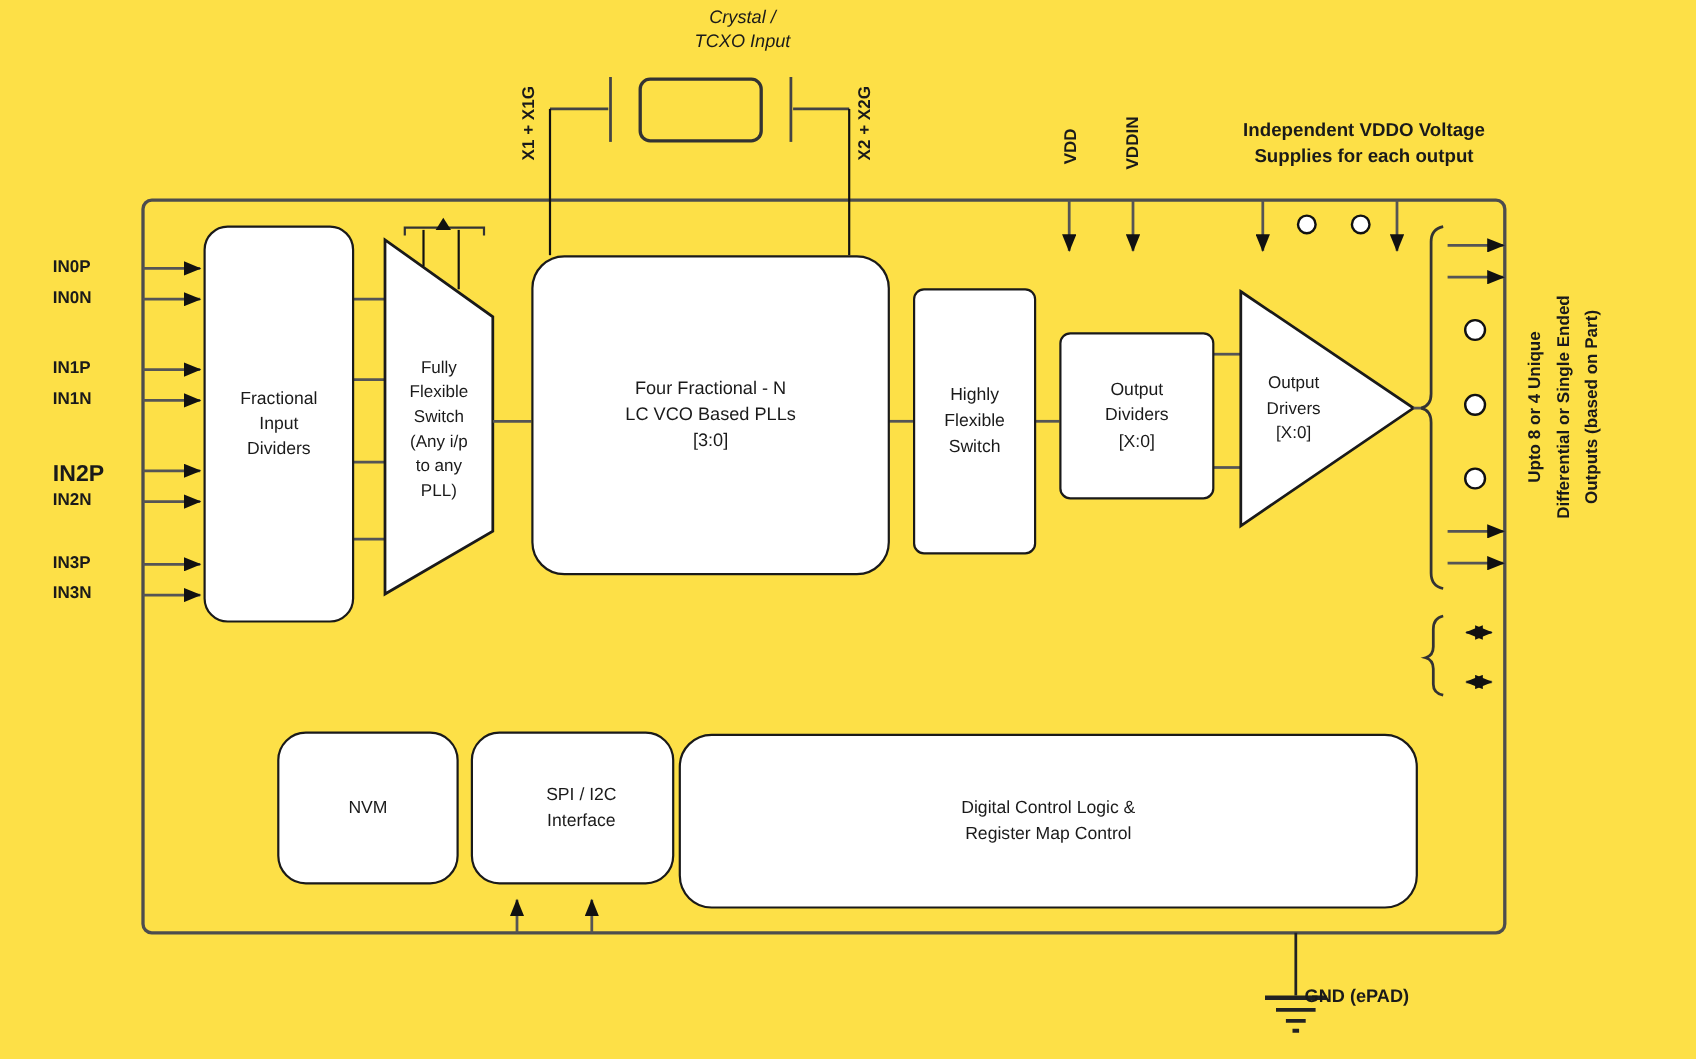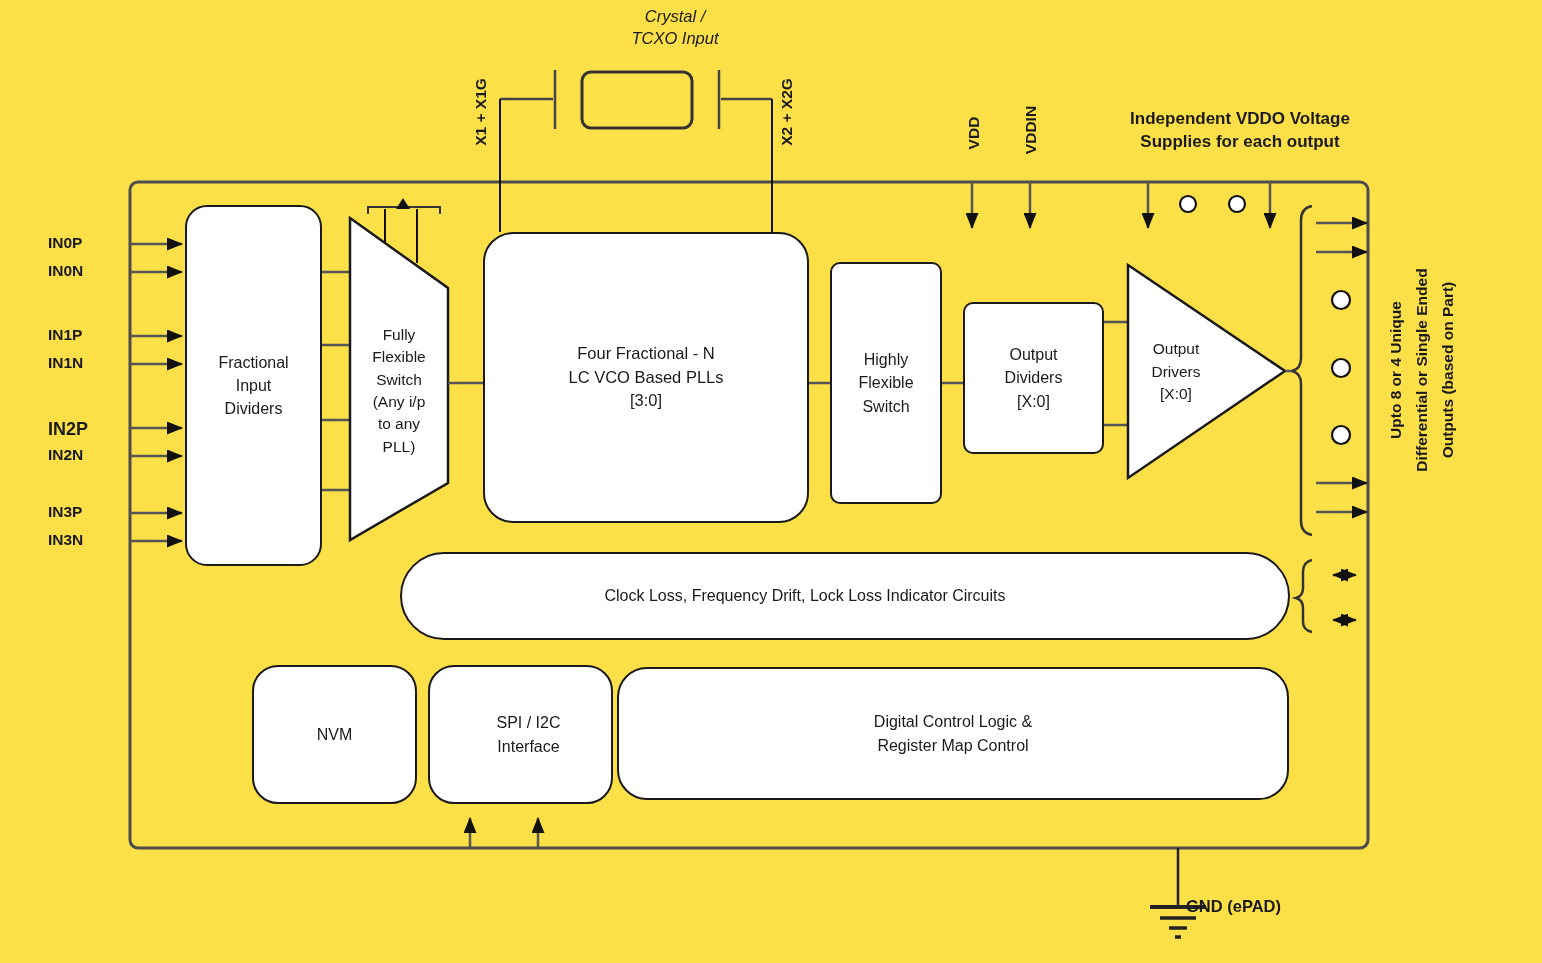--- a/index.html
+++ b/index.html
@@ -127,21 +127,21 @@
   <div class="lbl vert b" style="left:939px;top:123px;width:70px;height:20px;font-size:15.5px;">VDD</div>
   <div class="lbl vert b" style="left:988px;top:120px;width:85px;height:20px;font-size:15.5px;">VDDIN</div>
 
   <div class="lbl b" style="left:1080px;top:108px;width:320px;text-align:center;font-size:17px;">Independent VDDO Voltage
 Supplies for each output</div>
 
   <div class="lbl b" style="left:48px;top:233px;font-size:15.5px;">IN0P</div>
   <div class="lbl b" style="left:48px;top:261px;font-size:15.5px;">IN0N</div>
   <div class="lbl b" style="left:48px;top:325px;font-size:15.5px;">IN1P</div>
   <div class="lbl b" style="left:48px;top:353px;font-size:15.5px;">IN1N</div>
-  <div class="lbl b" style="left:48px;top:417px;font-size:18px;">IN2P</div>
+  <div class="lbl b" style="left:48px;top:417px;font-size:21px;">IN2P</div>
   <div class="lbl b" style="left:48px;top:445px;font-size:15.5px;">IN2N</div>
   <div class="lbl b" style="left:48px;top:502px;font-size:15.5px;">IN3P</div>
   <div class="lbl b" style="left:48px;top:530px;font-size:15.5px;">IN3N</div>
 
   <div class="blk" style="left:185px;top:205px;width:133px;height:357px;border-radius:22px;">Fractional
 Input
 Dividers</div>
 
   <div class="overlay" style="left:350px;top:296px;width:98px;height:190px;">Fully
 Flexible
@@ -159,28 +159,27 @@
 Switch</div>
 
   <div class="blk" style="left:963px;top:302px;width:137px;height:148px;border-radius:10px;">Output
 Dividers
 [X:0]</div>
 
   <div class="overlay" style="left:1128px;top:320px;width:96px;height:104px;">Output
 Drivers
 [X:0]</div>
 
-  <div class="blk" style="left:400px;top:552px;width:890px;height:88px;border-radius:44px;padding-right:80px;box-sizing:border-box;">Clock Loss, Frequency Drift, Lock Loss Indicator Circuits</div>
 
   <div class="blk" style="left:252px;top:665px;width:161px;height:135px;border-radius:26px;">NVM</div>
 
   <div class="blk" style="left:428px;top:665px;width:165px;height:135px;border-radius:26px;padding-left:16px;">SPI / I2C
 Interface</div>
 
-  <div class="blk" style="left:617px;top:667px;width:672px;height:133px;border-radius:30px;box-sizing:border-box;">Digital Control Logic &amp;
+  <div class="blk" style="left:617px;top:667px;width:672px;height:159px;border-radius:30px;box-sizing:border-box;">Digital Control Logic &amp;
 Register Map Control</div>
 
   <div class="lbl vert b" style="left:1237px;top:331px;width:370px;height:78px;font-size:15.5px;line-height:26px;">Upto 8 or 4 Unique
 Differential or Single Ended
 Outputs (based on Part)</div>
 
 
   <div class="lbl b" style="left:1186px;top:895px;font-size:16.5px;">GND (ePAD)</div>
 
 </div>

